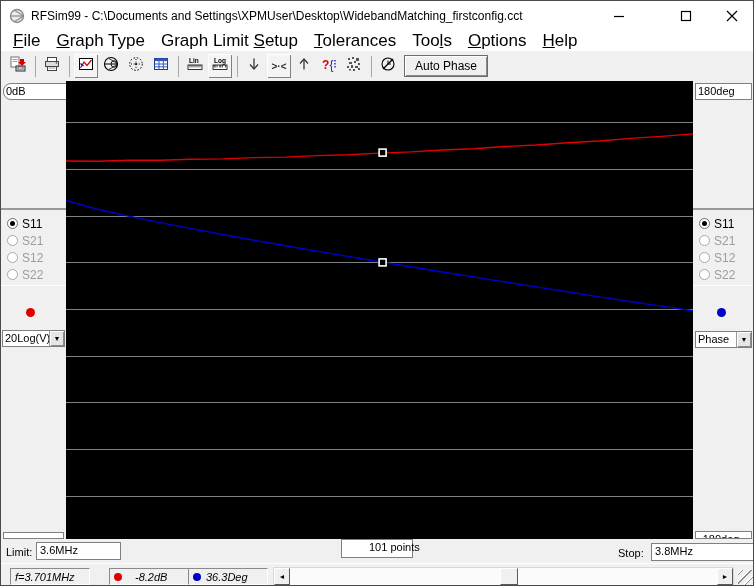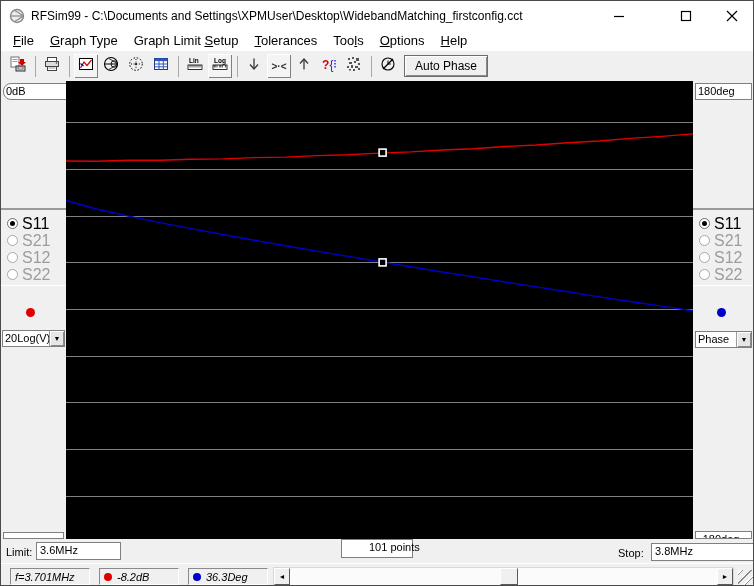--- a/index.html
+++ b/index.html
@@ -8,21 +8,21 @@
   .abs{position:absolute;}
 
   
   #titlebar{left:0;top:0;width:752px;height:30px;background:#ffffff;}
   #title-text{left:30px;top:0;height:30px;line-height:30px;font-size:12px;color:#000;white-space:nowrap;text-align:center;}
   .win-btn{top:0;width:40px;height:30px;display:flex;align-items:center;justify-content:center;background:#fff;}
   .win-btn svg{display:block;}
 
   
   #menubar{left:0;top:30px;width:752px;height:20px;background:#ffffff;display:flex;align-items:center;padding-left:4px;}
-  .menu-item{padding:0 8px;font-size:13px;color:#000;height:20px;line-height:20px;cursor:default;}
+  .menu-item{padding:0 8px;font-size:17px;color:#000;height:20px;line-height:20px;cursor:default;}
   .menu-key{text-decoration:underline;}
 
   
   #toolbar{left:0;top:50px;width:752px;height:30px;background:#f0f0f0;display:flex;align-items:center;padding-left:5px;}
   .tb-btn{width:24px;height:24px;display:flex;align-items:center;justify-content:center;margin-right:1px;background:#f0f0f0;}
   .tb-btn.raised{box-shadow:inset 1px 1px 0 #ffffff, inset -1px -1px 0 #808080;background:#f4f4f4;}
   .tb-sep{width:1px;height:21px;background:#a8a8a8;margin:0 4px;}
   #auto-match{margin-left:3px;height:22px;padding:0 10px;font-size:12px;background:#f0f0f0;
     border:1px solid #6d6d6d;box-shadow:inset 1px 1px 0 #ffffff, inset -1px -1px 0 #8a8a8a;
     display:flex;align-items:center;}
@@ -30,21 +30,21 @@
   
   .side-panel{top:80px;height:458px;background:#f0f0f0;}
   #panel-left{left:0;width:65px;}
   #panel-right{left:692px;width:60px;}
   .limit-box{background:#fff;border:1px solid #7f7f7f;font-size:11px;color:#000;padding:1px 2px;overflow:hidden;white-space:nowrap;}
   .radio-group{border-top:1px solid #9a9a9a;border-bottom:1px solid #ffffff;box-shadow:0 1px 0 #9a9a9a inset;}
   .radio-row{position:absolute;left:6px;display:flex;align-items:center;height:13px;}
   .radio-circle{width:11px;height:11px;border-radius:50%;background:#fff;border:1px solid #6e6e6e;position:relative;flex:0 0 auto;}
   .radio-circle.checked::after{content:"";position:absolute;left:2px;top:2px;width:5px;height:5px;border-radius:50%;background:#000;}
   .radio-circle.disabled{border-color:#a8a8a8;}
-  .radio-label{margin-left:4px;font-size:16px;color:#000;}
+  .radio-label{margin-left:4px;font-size:12px;color:#000;}
   .radio-label.disabled{color:#9c9c9c;}
   .trace-dot{width:9px;height:9px;border-radius:50%;}
   .dropdown{background:#fff;border:1px solid #7f7f7f;font-size:11px;display:flex;align-items:stretch;overflow:hidden;}
   .dd-text{flex:1;padding:1px 1px 0 2px;white-space:nowrap;overflow:hidden;}
   .dd-btn{width:15px;background:#e6e6e6;border-left:1px solid #9a9a9a;display:flex;align-items:center;justify-content:center;
     box-shadow:inset 1px 1px 0 #fff, inset -1px -1px 0 #8a8a8a;font-size:7px;color:#000;}
   .clipped-box{background:#fff;border:1px solid #7f7f7f;overflow:hidden;font-size:11px;line-height:14px;padding-left:3px;white-space:nowrap;}
 
   
   #chart{left:65px;top:80px;width:627px;height:458px;background:#000;}
@@ -321,21 +321,21 @@
     <div class="abs sweep-box" style="left:35px;top:3px;width:85px;height:18px;">3.6MHz</div>
     <div class="abs sweep-box" style="left:340px;top:0px;width:72px;height:19px;padding-left:27px;">101 points</div>
     <span class="abs sweep-label" style="left:617px;top:8px;">Stop:</span>
     <div class="abs sweep-box" style="left:650px;top:4px;width:112px;height:18px;">3.8MHz</div>
   </div>
 
   <div class="abs" id="statusbar">
     <div class="abs status-panel" style="left:9px;width:80px;">
       <span>f=3.701MHz</span>
     </div>
-    <div class="abs status-panel" style="left:98px;width:80px;">
+    <div class="abs status-panel" style="left:108px;width:80px;gap:8px;">
       <span class="status-dot" style="background:#e00000;"></span>
       <span>-8.2dB</span>
     </div>
     <div class="abs status-panel" style="left:187px;width:80px;">
       <span class="status-dot" style="background:#0000cc;"></span>
       <span>36.3Deg</span>
     </div>
     <div class="abs" id="hscroll">
       <div class="abs sb-btn" style="left:0;">
           <span>◄</span>

